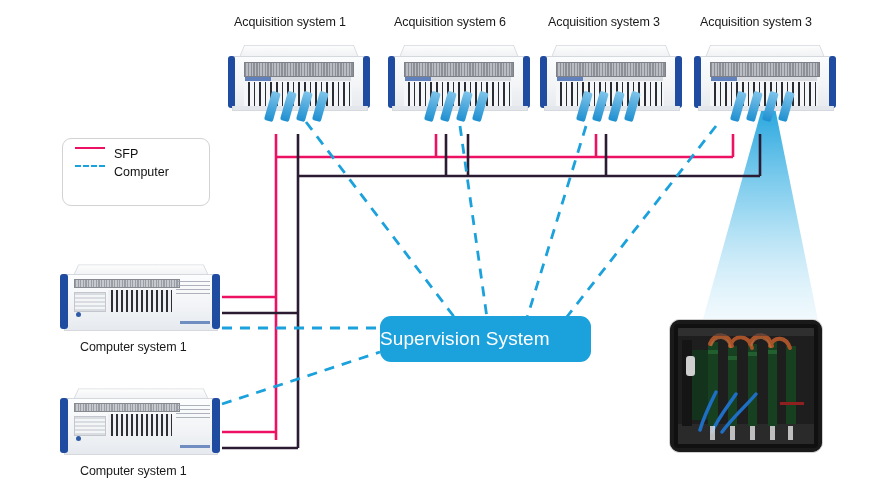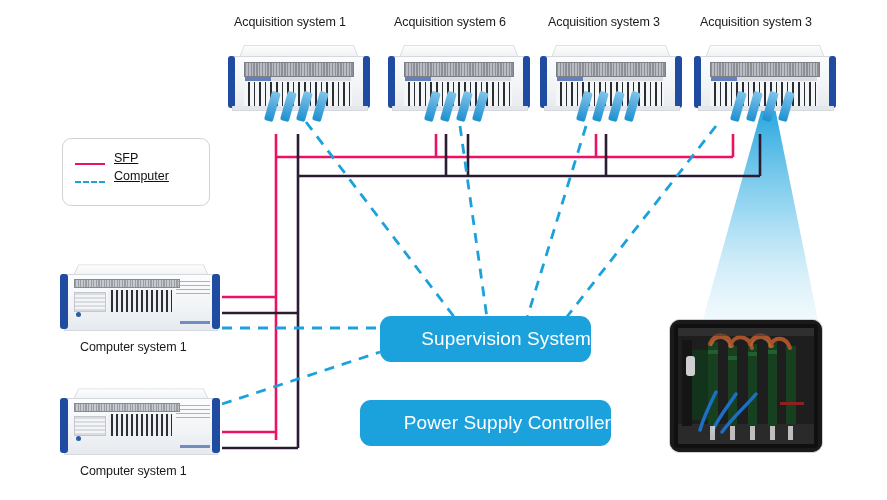--- a/index.html
+++ b/index.html
@@ -8,30 +8,30 @@
   .stage{position:absolute;inset:0;}
   svg.wires{position:absolute;left:0;top:0;width:887px;height:500px;}
 
   .caption{position:absolute;font-size:12.5px;color:#1a1a1a;white-space:nowrap;
            letter-spacing:-.1px;}
 
   
   .legend{position:absolute;left:62px;top:138px;width:148px;height:68px;
           border:1px solid #d2d2d2;border-radius:9px;background:#fff;
           box-sizing:border-box;padding:8px 0 0 12px;}
-  .lrow{display:flex;align-items:flex-end;height:18px;text-decoration:underline;}
+  .lrow{display:flex;align-items:flex-start;height:18px;}
   .lkey{width:30px;height:0;border-top:2.2px solid #000;margin-right:9px;}
   .lkey.sfp{border-color:#ED1164;}
   .lkey.trg{border-color:#2B1B33;}
   .lkey.eth{border-top:2.6px dashed #1BA1DC;}
   .ltxt{font-size:12.5px;color:#111;}
 
   
   .bbox{position:absolute;background:#1BA1DC;border-radius:11px;color:#fff;
-        display:flex;align-items:center;justify-content:flex-end;
+        display:flex;align-items:center;justify-content:flex-start;
         font-size:19px;letter-spacing:.1px;}
 
   
   .acq{position:absolute;width:142px;height:72px;}
   .acq .top{position:absolute;left:10px;top:0;width:120px;height:17px;
             background:linear-gradient(#fdfdfd,#eceef1);
             border:1px solid #d8dbe0;border-bottom:none;
             transform:perspective(60px) rotateX(22deg);transform-origin:bottom center;}
   .acq .body{position:absolute;left:4px;top:14px;width:134px;height:52px;
              background:linear-gradient(#fbfcfd 0%,#f2f4f6 55%,#e7eaee 100%);
@@ -246,23 +246,20 @@
     <div class="dot"></div>
     <div class="rail l"></div>
     <div class="rail r"></div>
   </div>
   <div class="caption" style="left:80px;top:464px;">Computer system 1</div>
 
   <div class="bbox" style="left:380px;top:316px;width:211px;height:46px;">
     <span>Supervision System</span>
   </div>
 
-  <div class="bbox" style="left:360px;top:400px;width:251px;height:46px;">
-    <span>Power Supply Controller</span>
-  </div>
 
   <div class="photo">
     <svg width="152" height="132" viewBox="0 0 152 132">
       <rect width="152" height="132" fill="#1a1a1a"></rect>
       <rect x="4" y="4" width="144" height="124" fill="#101010" rx="4"></rect>
 
       <rect x="8" y="8" width="136" height="116" fill="#1e1e1f" rx="3"></rect>
       <rect x="8" y="104" width="136" height="20" fill="#2a2a2b"></rect>
 
       <g fill="#16401f">

